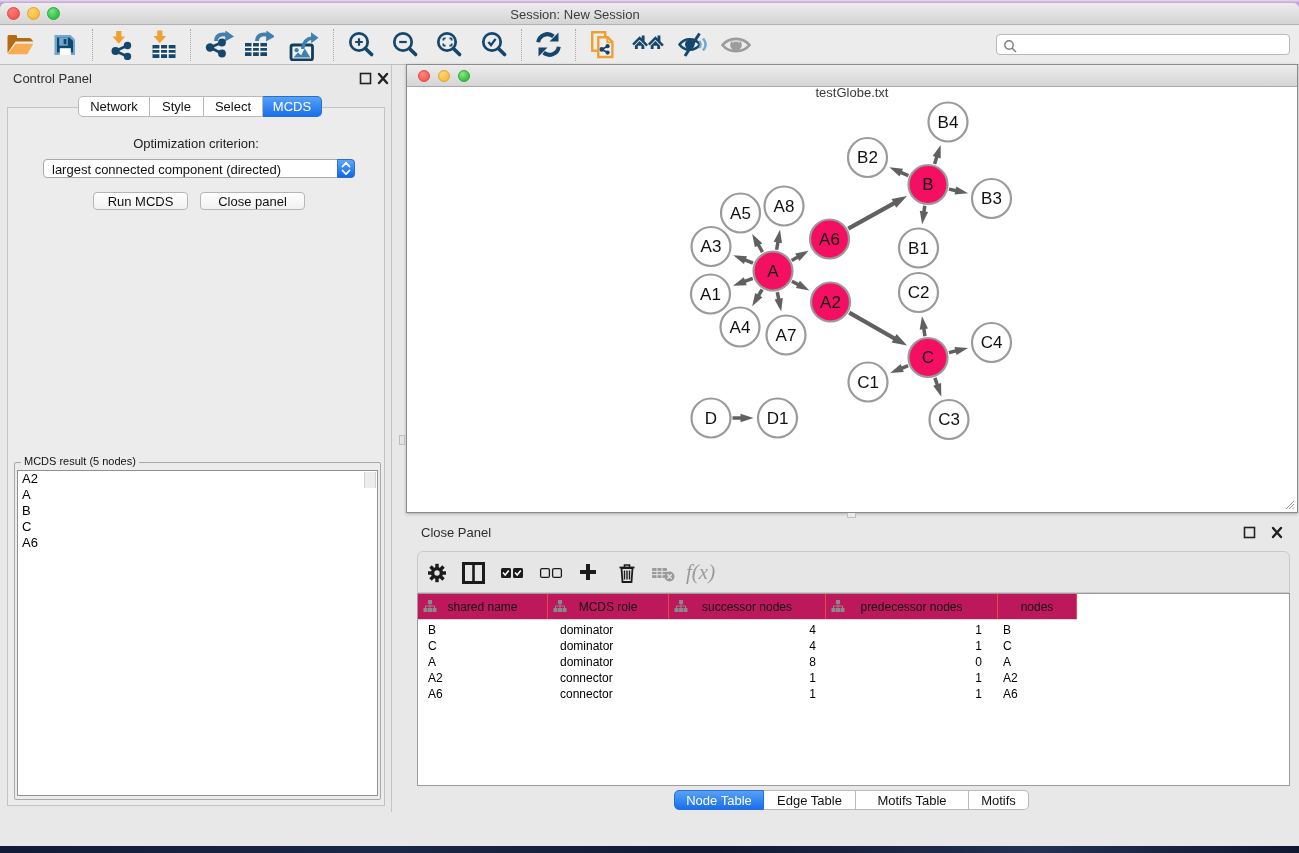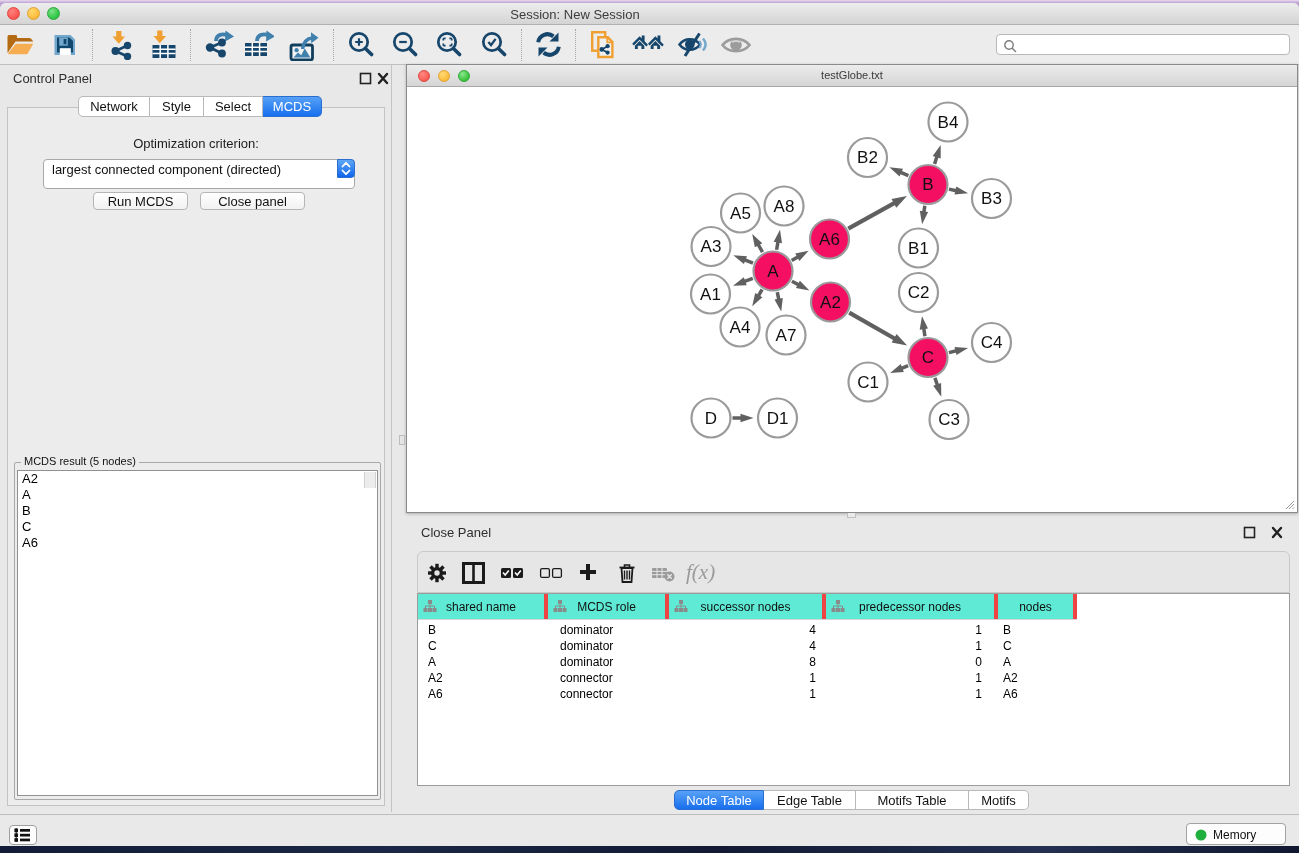--- a/index.html
+++ b/index.html
@@ -28,21 +28,21 @@
 #cpInner { left:7px; top:107px; width:378px; height:699px; background:#ececec;
   border:1px solid #c3c3c3; }
 .seg { position:absolute; display:flex; font-size:13px; }
 .seg > div { background:#ffffff; border:1px solid #b9b9b9; border-left:none;
   color:#111; display:flex; align-items:center; justify-content:center; }
 .seg > div:first-child { border-left:1px solid #b9b9b9; border-radius:5px 0 0 5px; }
 .seg > div:last-child { border-radius:0 5px 5px 0; }
 .seg > div.sel { background:linear-gradient(180deg,#57a1f6,#186fee); color:#fff;
   border-color:#2a6fd0; }
 #optLabel { left:8px; top:136px; width:376px; text-align:center; font-size:13px; color:#1c1c1c; }
-#dropdown { left:43px; top:159px; width:312px; height:30px; background:#fff;
+#dropdown { left:43px; top:159px; width:312px; height:19px; background:#fff;
   border:1px solid #a9a9a9; border-radius:4px; }
 #dropdown span { position:absolute; left:8px; top:2px; font-size:13px; color:#111; }
 #ddBtn { position:absolute; right:-1px; top:-1px; width:18px; height:19px;
   background:linear-gradient(180deg,#5da7f7,#1265ec); border-radius:0 4px 4px 0;
   border:1px solid #2a6fd0; }
 .btn { position:absolute; height:18px; background:linear-gradient(180deg,#ffffff,#f1f1f1);
   border:1px solid #b5b5b5; border-radius:4px; font-size:13px; color:#111;
   display:flex; align-items:center; justify-content:center; }
 #groupbox { left:14px; top:462px; width:367px; height:338px;
   border:1px solid #a9a9a9; border-radius:2px; }
@@ -50,30 +50,30 @@
 #mcdsList { left:17px; top:470px; width:361px; height:326px; background:#fff;
   border:1px solid #919191; font-size:13px; color:#000; }
 #mcdsList div { padding-left:4px; height:16px; line-height:16px; }
 #mcdsScroll { position:absolute; right:1px; top:1px; width:12px; height:322px;
   background:#ececec; border-left:1px solid #d2d2d2; border-right:1px solid #d2d2d2; }
 
 #netwin { left:406px; top:64px; width:892px; height:449px; background:#fff;
   border:1px solid #8a8a8a; box-shadow:0 1px 3px rgba(0,0,0,0.25); }
 #nettitle { position:absolute; left:0; top:0; width:100%; height:22px;
   background:linear-gradient(180deg,#ececec,#d5d5d5); border-bottom:1px solid #a8a8a8; }
-#netTitleText { position:absolute; left:0; top:4px; width:100%; text-align:center;
-  font-size:11px; color:#3a3a3a; }
+#netTitleText { position:absolute; left:0; top:20px; width:100%; text-align:center;
+  font-size:13px; color:#3a3a3a; }
 
 #tpTitle { left:421px; top:525px; font-size:13px; color:#2e2e2e; }
 #tpToolbar { left:417px; top:551px; width:873px; height:42px; background:#e6e6e6;
   border:1px solid #c9c9c9; border-radius:6px 6px 0 0; }
 #tblBox { left:417px; top:593px; width:873px; height:193px; background:#fff;
   border:1px solid #9c9c9c; }
-.th { position:absolute; top:0; height:25px; background:#5eead4;
-  border-right:4px solid #ef4444; font-size:12px; color:#111; }
+.th { position:absolute; top:0; height:25px; background:#be185d;
+  border-right:1px solid #ef4444; font-size:12px; color:#111; }
 .th .lbl { position:absolute; width:100%; text-align:center; top:6px; }
 .td { position:absolute; height:16px; font-size:12px; color:#000; line-height:16px; }
 
 #statusbar { left:0; top:814px; width:1299px; height:32px; background:#e9e9e9;
   border-top:1px solid #bdbdbd; }
 #listBtn { position:absolute; left:9px; top:10px; width:28px; height:20px; background:#fdfdfd;
   border:1px solid #9f9f9f; border-radius:4px; }
 #memBtn { position:absolute; left:1186px; top:8px; width:100px; height:22px; background:#fdfdfd;
   border:1px solid #a2a2a2; border-radius:4px; font-size:12px; color:#111; }
 #deskBottom { left:0; top:846px; width:1299px; height:7px;
@@ -488,31 +488,14 @@
 <div class="td" style="left:460px;top:92px;width:104px;text-align:right;">1</div>
 <div class="td" style="left:585px;top:92px;width:70px;">A6</div>
     </div>
   <div class="seg" style="left:674px; top:790px; height:20px;">
     <div class="sel" style="width:90px;">Node Table</div>
     <div style="width:92px;">Edge Table</div>
     <div style="width:113px;">Motifs Table</div>
     <div style="width:60px;">Motifs</div>
   </div>
 
-  <div class="abs" id="statusbar">
-    <div id="listBtn"><svg width="26" height="18" viewBox="0 0 26 18">
-      <path d="M6.2 2 v14" stroke="#111" stroke-width="1"></path>
-      <rect x="4.4" y="2.6" width="3.6" height="3.6" fill="#111"></rect>
-          <rect x="10" y="3" width="10" height="2.7" fill="#111"></rect>
-      <rect x="4.4" y="7.4" width="3.6" height="3.6" fill="#111"></rect>
-          <rect x="10" y="7.8" width="10" height="2.7" fill="#111"></rect>
-      <rect x="4.4" y="12.2" width="3.6" height="3.6" fill="#111"></rect>
-          <rect x="10" y="12.6" width="10" height="2.7" fill="#111"></rect>
-    </svg></div>
-    <div id="memBtn">
-        <svg style="position:absolute;left:8px;top:5px" width="12" height="12" viewBox="0 0 12 12">
-      <circle cx="6" cy="6" r="5.5" fill="#1faf3c"></circle>
-        </svg>
-      <span style="position:absolute;left:26px;top:4px;">Memory</span>
-    </div>
-  </div>
   <div class="abs" id="deskBottom"></div>
 </div>
 
 </body></html>

